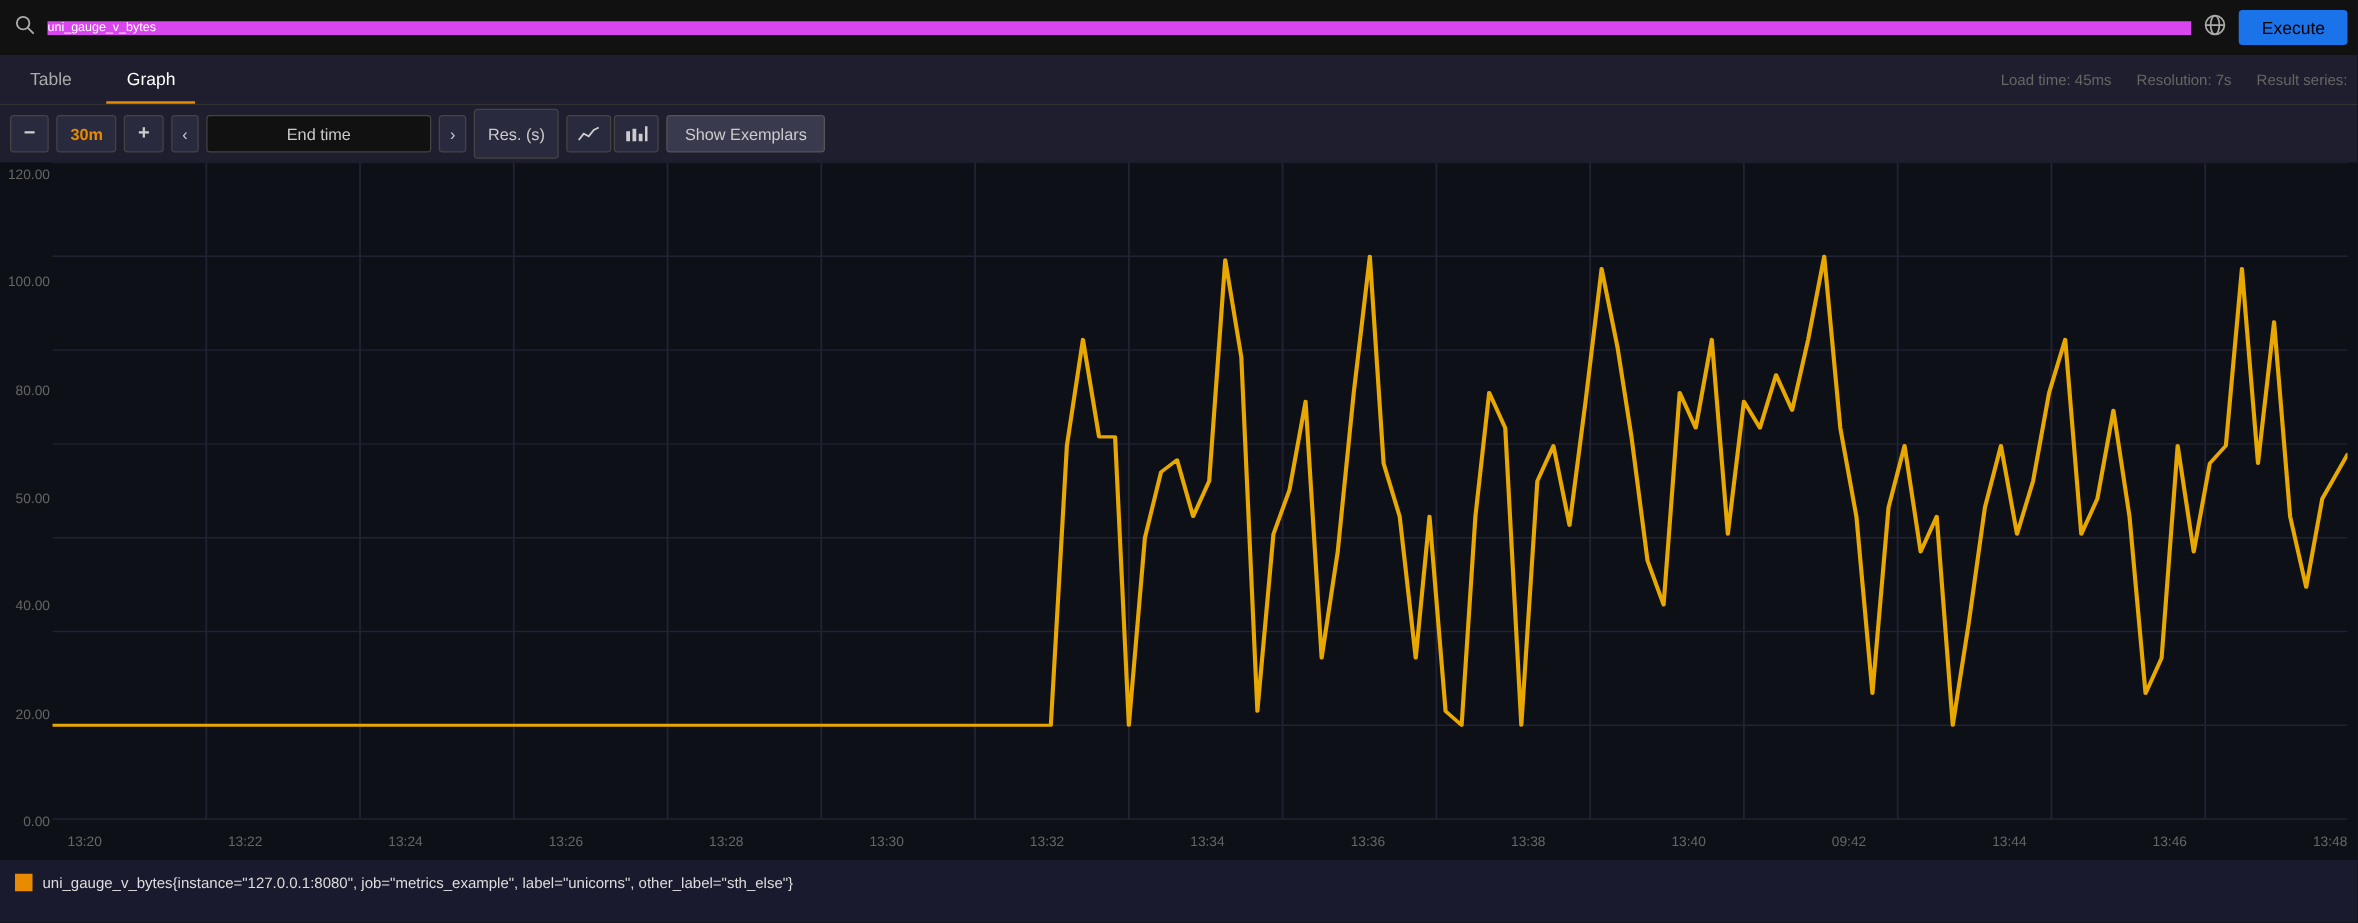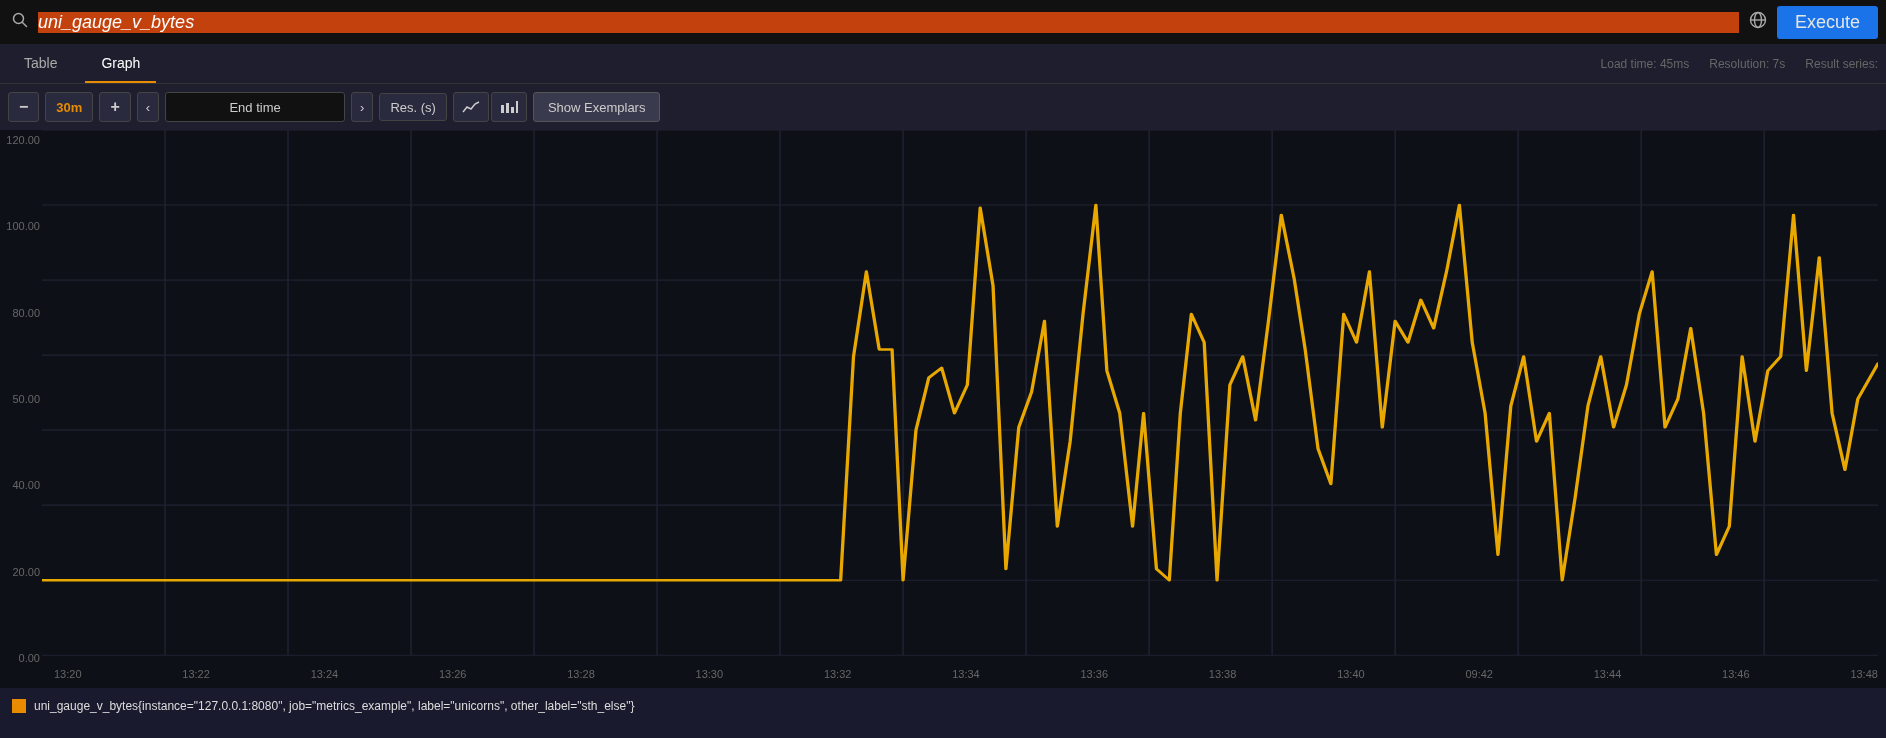--- a/index.html
+++ b/index.html
@@ -21,40 +21,39 @@
       gap: 6px;
       height: 44px;
     }
     .search-icon-wrap {
       color: #aaa;
       font-size: 16px;
       padding: 0 4px;
     }
     .search-input {
       flex: 1;
-      background: #c2410c;
+      background: #d946ef;
       border: none;
       outline: none;
       color: #fff;
-      font-size: 18px;
-      font-style: italic;
+      font-size: 10px;
     }
     .globe-btn {
       background: none;
       border: none;
       color: #aaa;
       font-size: 18px;
       cursor: pointer;
       padding: 4px;
     }
     .execute-btn {
       background: #1a73e8;
       border: none;
-      color: #e5e5e5;
-      font-size: 18px;
+      color: #000000;
+      font-size: 14px;
       padding: 6px 18px;
       border-radius: 3px;
       cursor: pointer;
       font-weight: 500;
     }
 
     
     .tabs-row {
       display: flex;
       align-items: center;
@@ -157,21 +156,21 @@
       justify-content: center;
     }
     .res-btn {
       background: #2a2a3e;
       border: 1px solid #444;
       color: #ccc;
       padding: 4px 10px;
       cursor: pointer;
       border-radius: 3px;
       font-size: 13px;
-      height: 28px;
+      height: 40px;
       display: flex;
       align-items: center;
       justify-content: center;
     }
     .icon-group {
       display: flex;
       gap: 2px;
     }
     .icon-btn {
       background: #2a2a3e;

